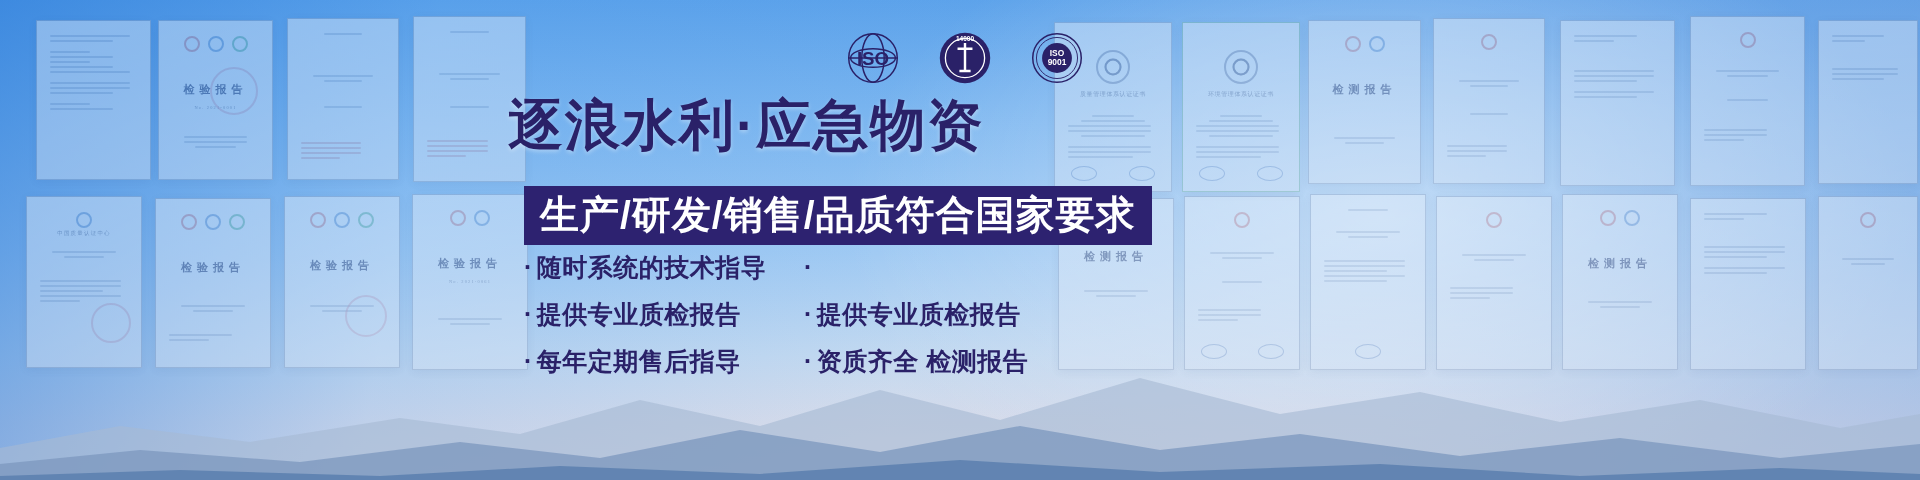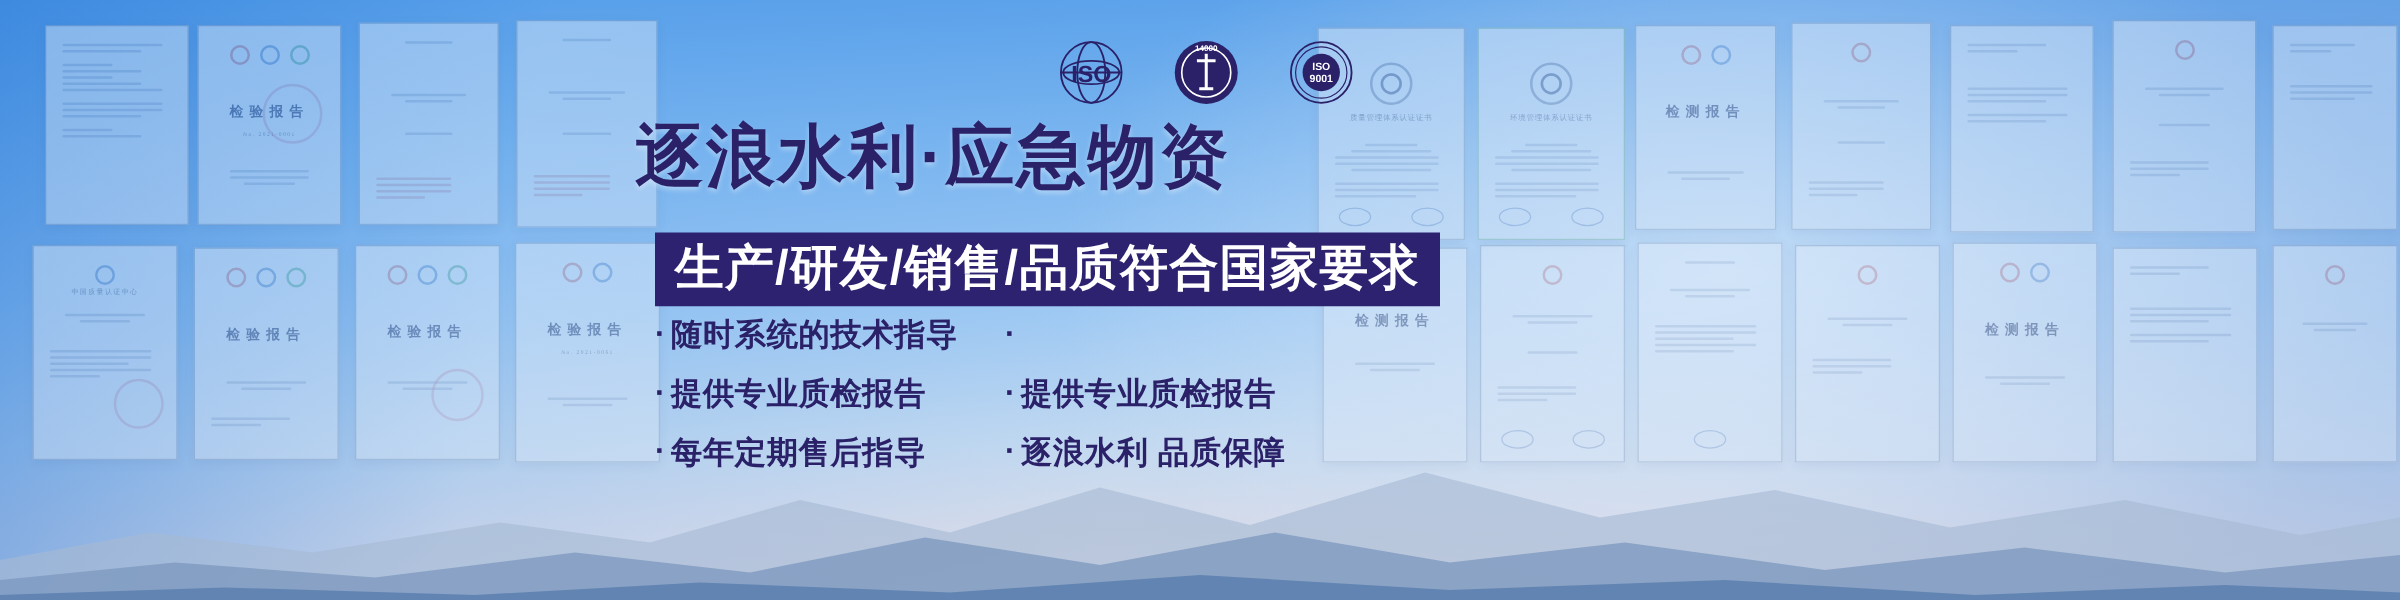--- a/index.html
+++ b/index.html
@@ -585,18 +585,18 @@
       <div class="feat">
         <span class="dot">·</span>
         <span>提供专业质检报告</span>
       </div>
       <div class="feat">
         <span class="dot">·</span>
         <span>每年定期售后指导</span>
       </div>
       <div class="feat">
         <span class="dot">·</span>
-        <span>逐浪水利 品质保障</span>
+        <span>资质齐全 检测报告</span>
       </div>
     </div>
 
   </div>
 </div>
 
 </body></html>

